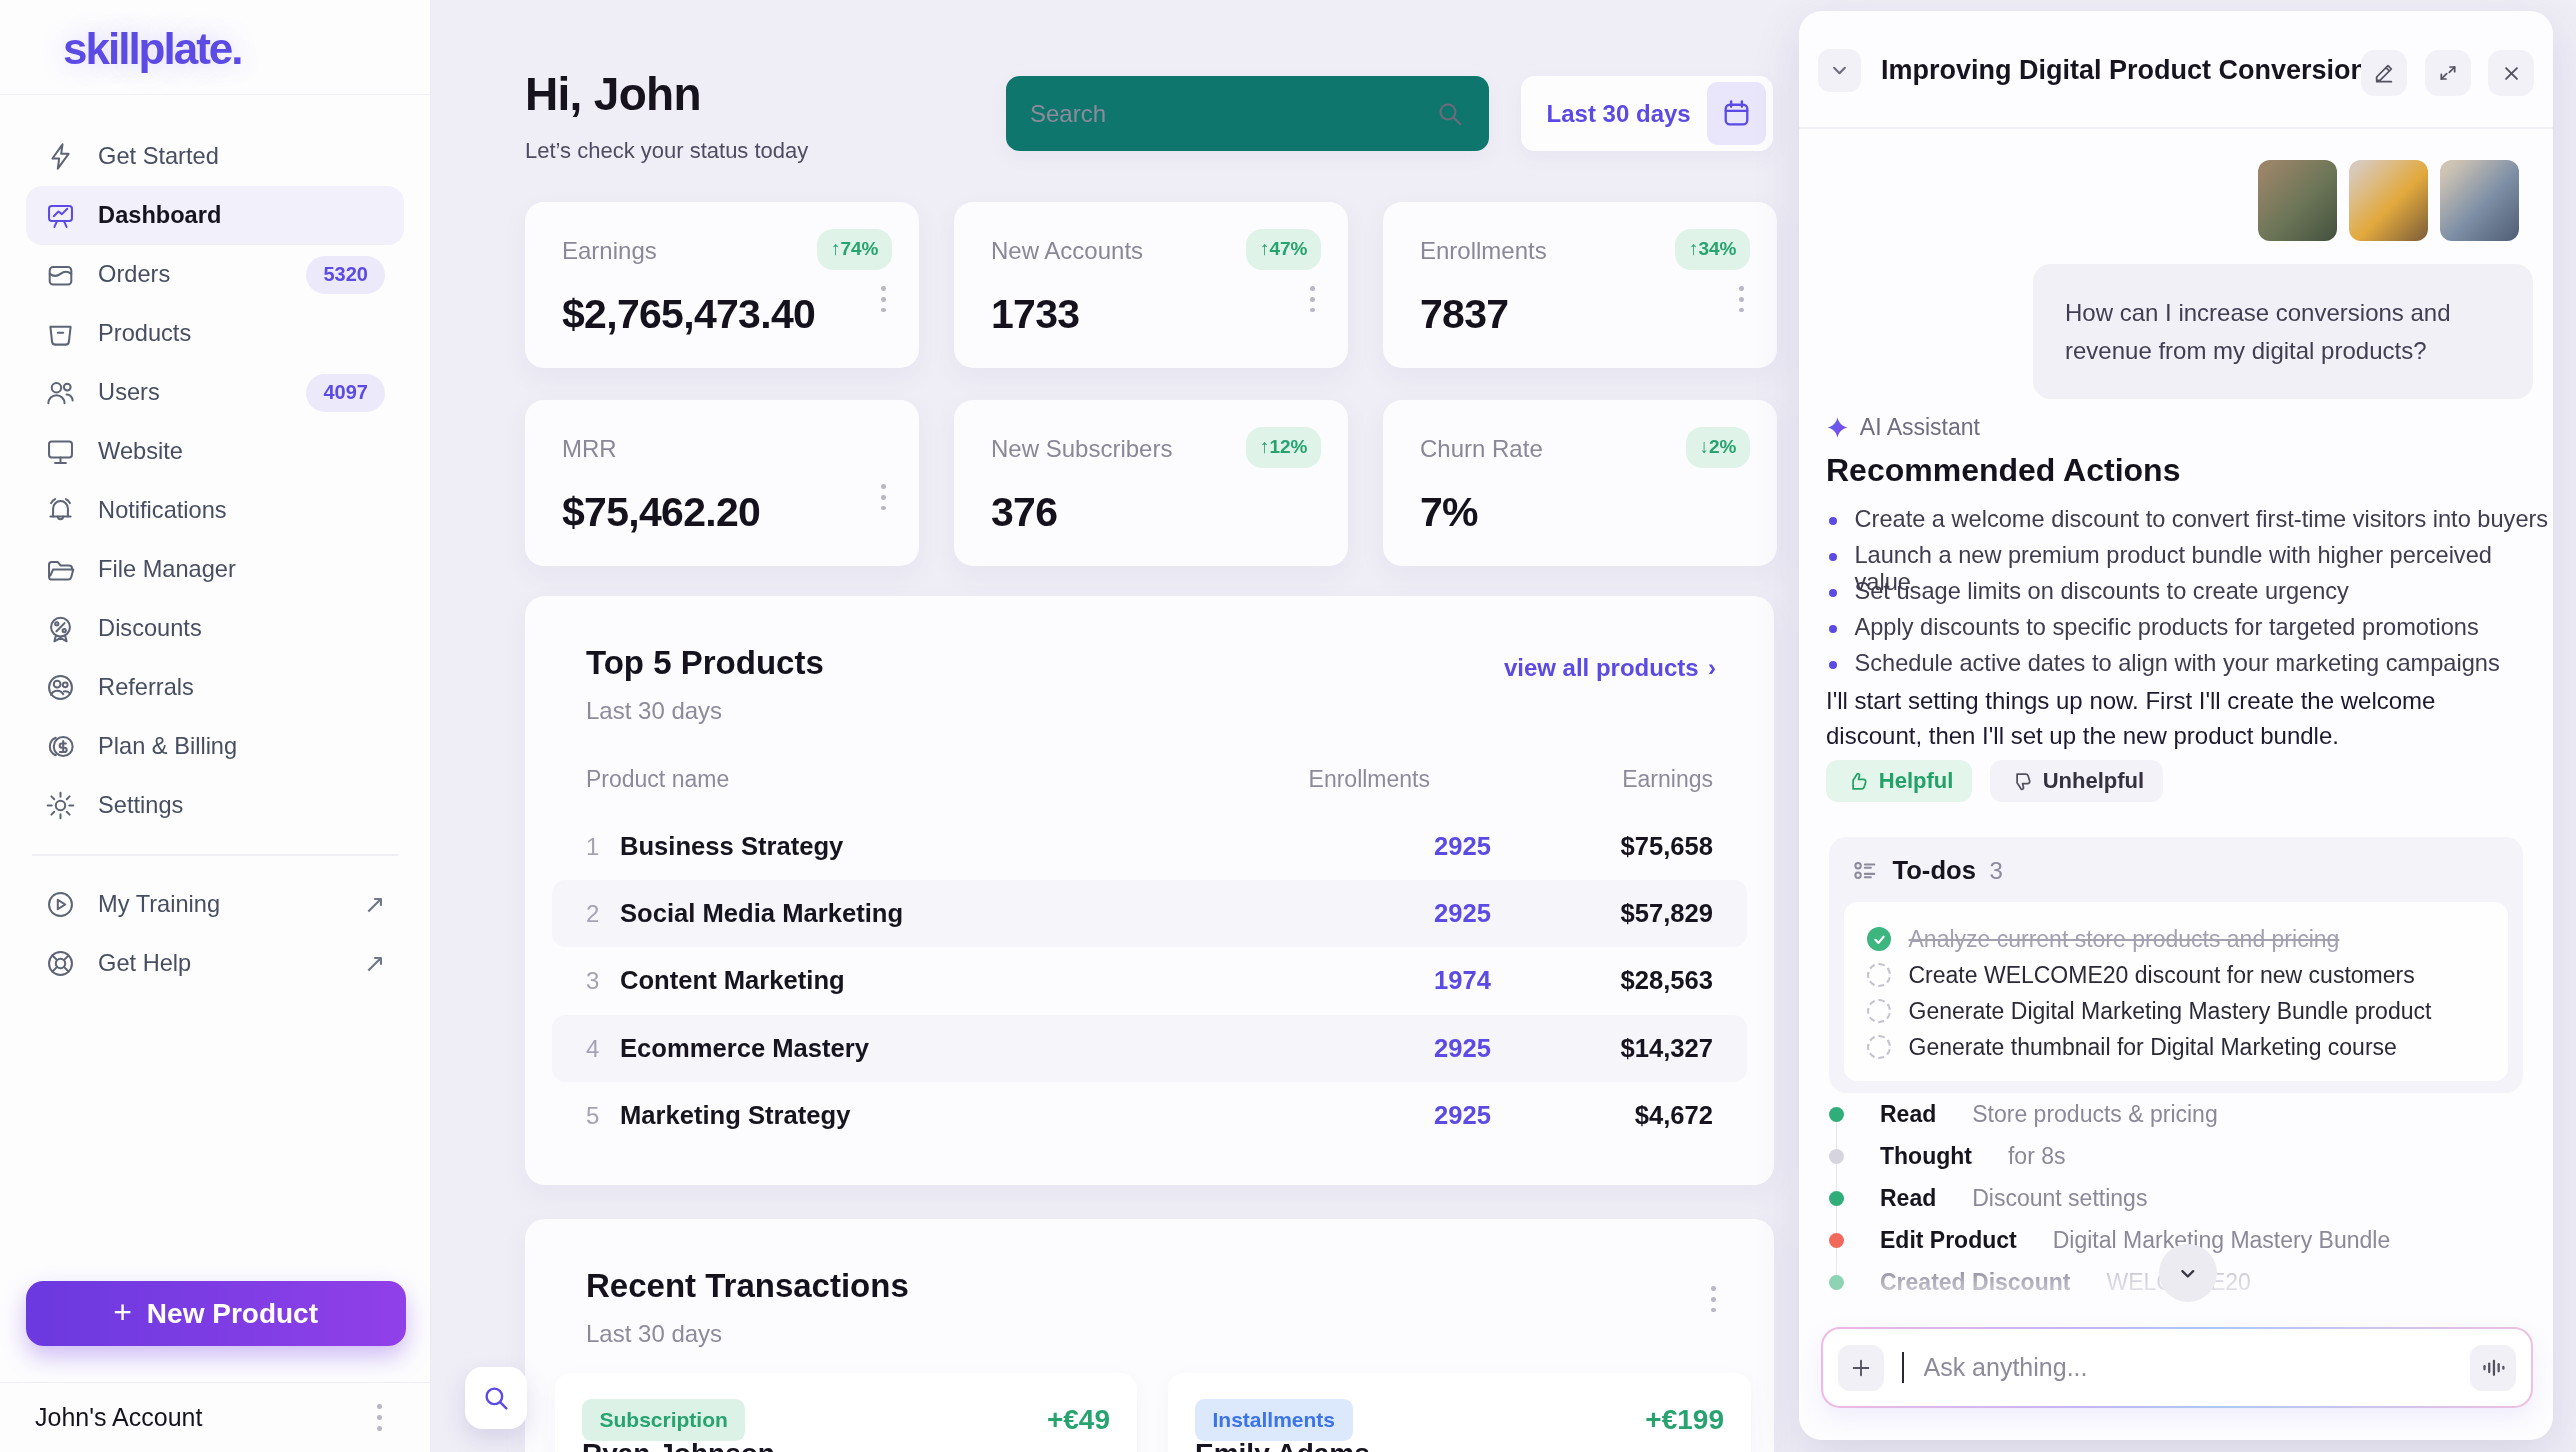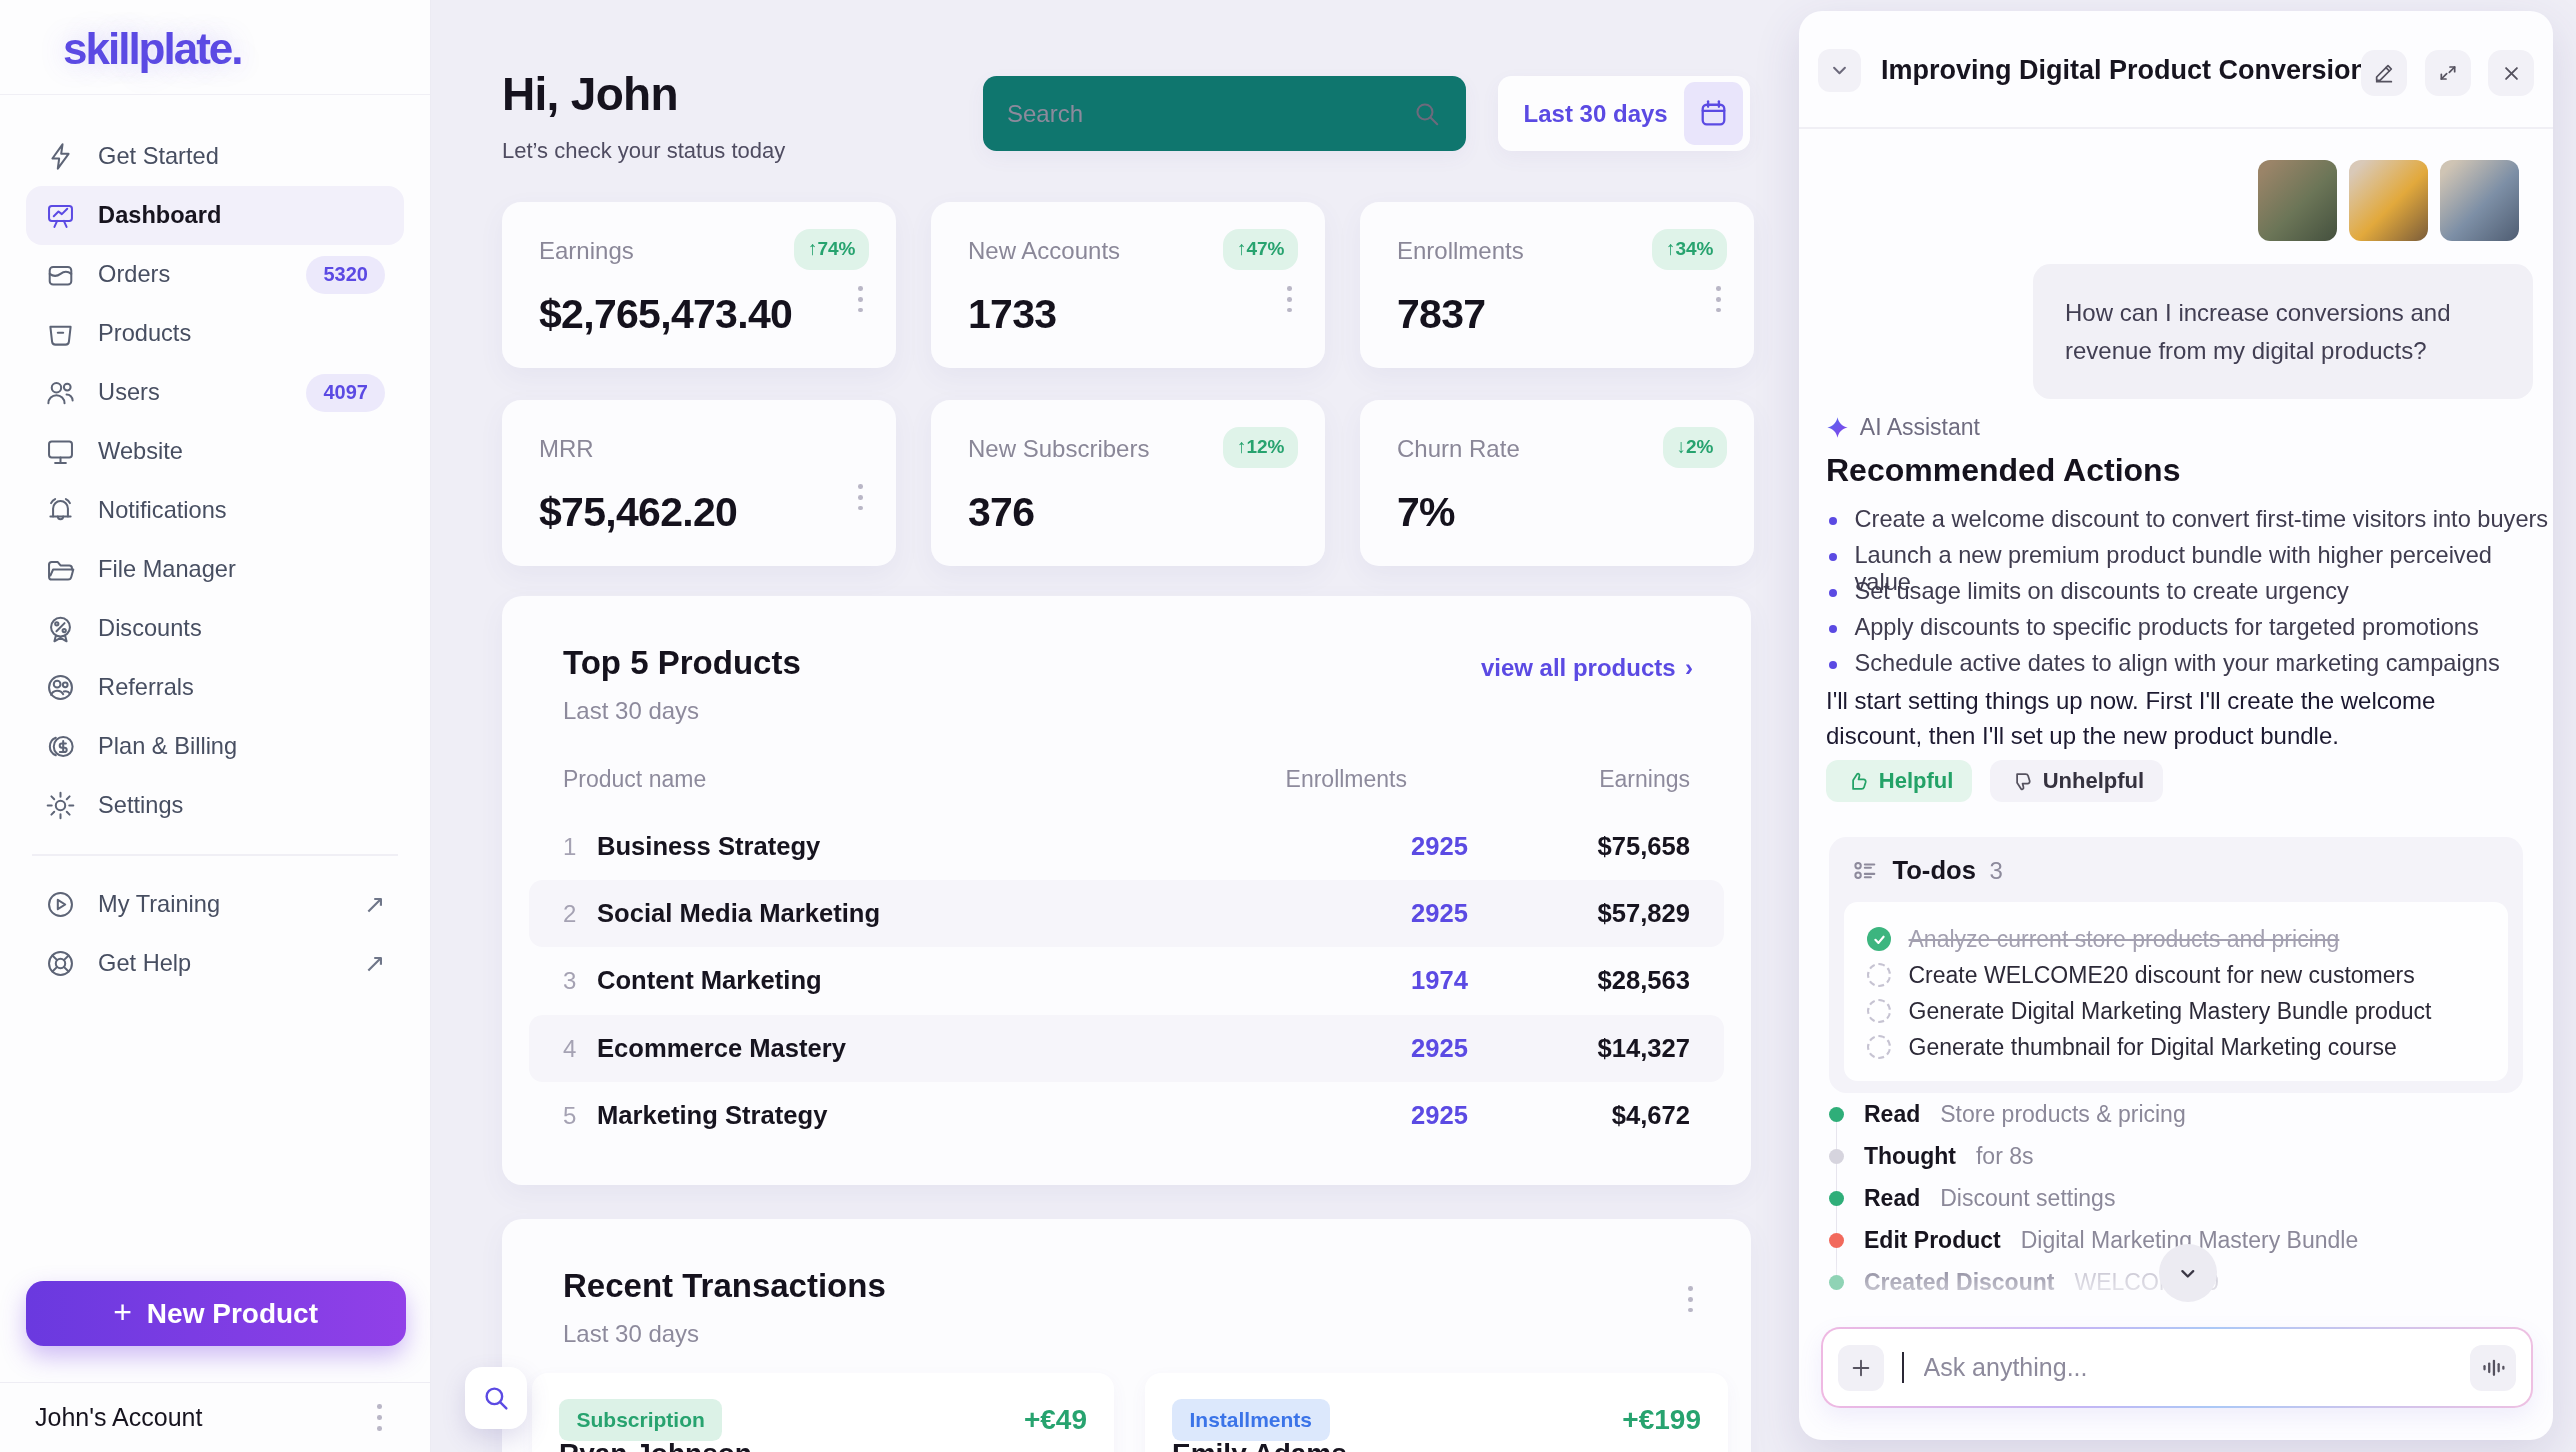--- a/index.html
+++ b/index.html
@@ -24,21 +24,21 @@
       background:linear-gradient(90deg,#6a39df,#9140e8); color:#fff; font-size:28px; font-weight:600;
       display:flex; align-items:center; justify-content:center; gap:15px; cursor:pointer; box-shadow:0 10.8px 24px rgba(120,65,230,.35); }
   .new-product-btn .plus { font-size:32px; font-weight:400; margin-top:-2.7px; }
   .account-row { position:absolute; left:0; bottom:0; width:100%; height:70px; border-top:1.3px solid #eeedf4;
       display:flex; align-items:center; padding:0 43px 0 35px; }
   .account-row .nm { font-size:25px; font-weight:500; color:#17141f; }
   .kebab { margin-left:auto; display:flex; flex-direction:column; gap:6px; padding:5.4px; cursor:pointer; }
   .kebab i { width:4.7px; height:4.7px; border-radius:50%; background:#b9b6c6; }
 
   
-  .main { position:absolute; left:431px; top:0; width:1160px; height:1452px; }
+  .main { position:absolute; left:454px; top:0; width:1160px; height:1452px; }
   .greeting { position:absolute; left:71px; top:67px; font-size:46px; font-weight:800; letter-spacing:-0.7px; color:#16131e; }
   .subtitle { position:absolute; left:71px; top:138px; font-size:22px; color:#4f4c61; }
   .searchbar { position:absolute; left:552px; top:76px; width:483px; height:75px; background:#0f766e; border-radius:13.5px;
       box-shadow:0 6.7px 20px rgba(93,82,160,.05); display:flex; align-items:center; padding:0 24px; }
   .searchbar input { border:0; outline:0; background:transparent; flex:1; font-size:24px; font-family:inherit; color:#1c1930; }
   .searchbar input::placeholder { color:#8d8a9c; }
   .range-btn { position:absolute; left:1067px; top:76px; width:252px; height:75px; background:#fdfdfe; border-radius:13.5px;
       box-shadow:0 6.7px 20px rgba(93,82,160,.05); display:flex; align-items:center; padding:0 6.7px 0 25.6px; cursor:pointer; }
   .range-btn .rl { font-size:24px; font-weight:600; color:#5b4ae3; }
   .cal-box { margin-left:auto; width:59px; height:63px; background:#e9e5fb; border-radius:10.8px; display:flex; align-items:center; justify-content:center; }
@@ -117,21 +117,21 @@
   .todos-inner { position:absolute; left:15px; right:15px; top:65px; height:179px; background:#fefeff; border-radius:13.5px; padding:19px 23px; }
   .todo { display:flex; align-items:center; gap:17.5px; height:36px; }
   .todo .cir { width:24px; height:24px; border-radius:50%; flex:0 0 24px; }
   .todo.done .cir { background:#3cb57f; display:flex; align-items:center; justify-content:center; }
   .todo.pending .cir { border:2px dashed #c6c3d2; }
   .todo .t { font-size:23px; color:#2c2937; }
   .todo.done .t { color:#a3a0b0; text-decoration:line-through; }
 
   .timeline { position:absolute; left:30px; top:1082px; right:30px; }
   .tl-line { position:absolute; left:6.7px; top:27px; height:160px; width:1.3px; background:#e7e5ee; }
-  .tl-item { position:relative; display:flex; align-items:center; gap:20px; height:42px; }
+  .tl-item { position:relative; display:flex; align-items:center; gap:36px; height:42px; }
   .tl-dot { width:15px; height:15px; border-radius:50%; flex:0 0 15px; z-index:1; }
   .tl-dot.green { background:#2fae79; }
   .tl-dot.gray { background:#d6d4de; }
   .tl-dot.red { background:#f2695c; }
   .tl-dot.lgreen { background:#8fd3b5; }
   .tl-act { font-size:23px; font-weight:700; color:#17141f; }
   .tl-det { font-size:23px; color:#8b8899; }
   .tl-item.faded .tl-act { color:#76738a; }
   .tl-item.faded .tl-det { color:#bdbac9; }
   .panel-fade { position:absolute; left:0; right:0; top:1247px; height:70px; background:linear-gradient(rgba(253,253,255,0),#fdfdff 80%); pointer-events:none; }

